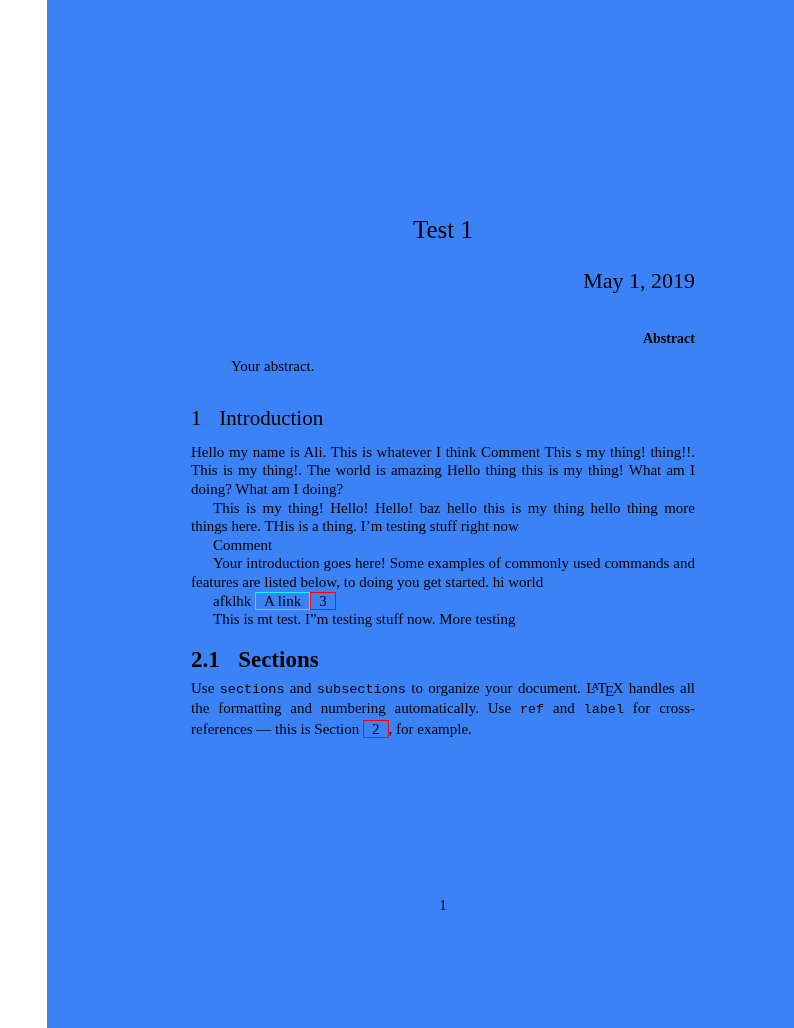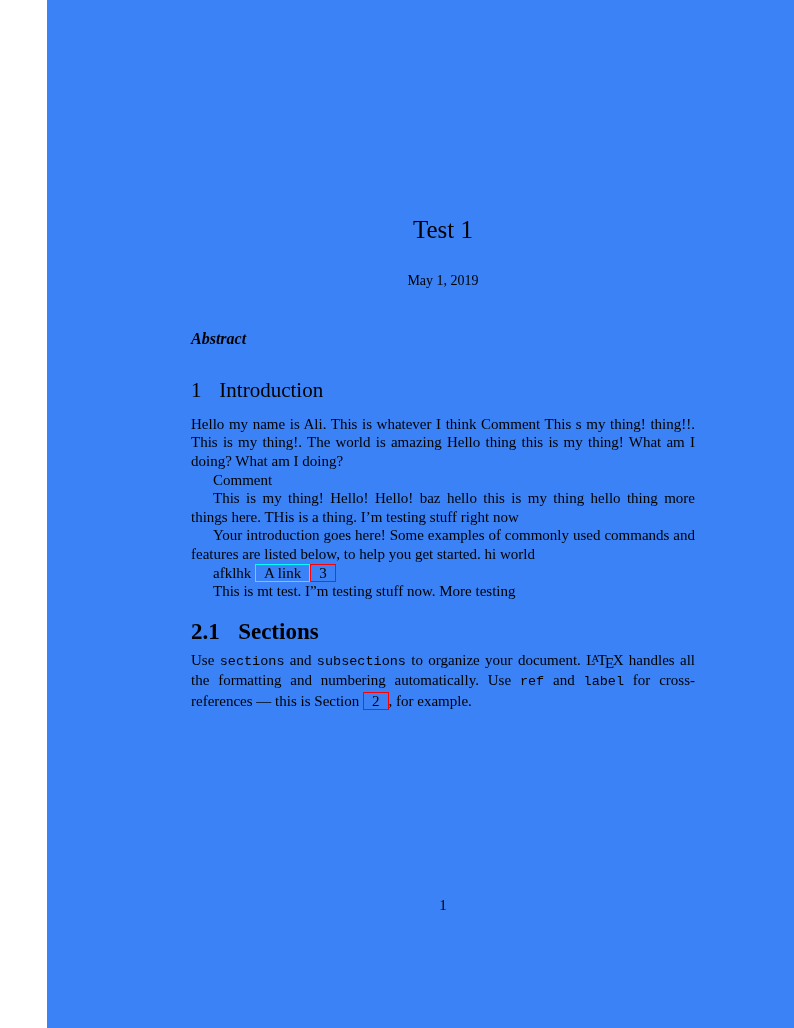--- a/index.html
+++ b/index.html
@@ -29,31 +29,30 @@
     line-height: 1.15;
   }
   .author {
     margin: 0 0 19px 0;
     font-size: 17px;
     text-align: center;
     line-height: 20px;
   }
   .date {
     margin: 0 0 39px 0;
-    font-size: 14px;
-    text-align: center;
+    font-size: 22px;
+    text-align: right;
     line-height: 20px;
   }
   .abstract-heading {
     margin: 0 0 9px 0;
-    font-size: 16px;
+    font-size: 14px;
     font-weight: bold;
-    text-align: left;
+    text-align: right;
     line-height: 18px;
-    font-style: italic;
   }
   .abstract-body {
     margin: 0 40px;
     text-indent: 18px;
     line-height: 19px;
   }
   h2.section {
     margin: 30px 0 12px 0;
     font-size: 21px;
     font-weight: normal;
@@ -110,27 +109,28 @@
 </head>
 <body>
 
 <div class="page">
   <div class="content">
 
     <h1 class="title">Test 1</h1>
     <div class="date">May 1, 2019</div>
 
     <div class="abstract-heading">Abstract</div>
+    <p class="abstract-body noindent"><span>Your abstract.</span></p>
 
     <h2 class="section"><span class="sec-num">1</span><span>Introduction</span></h2>
 
     <p class="noindent">Hello my name is Ali. This is whatever I think Comment This s my thing! thing!!. This is my thing!. The world is amazing Hello thing this is my thing! What am I doing? What am I doing?</p>
+    <p>This is my thing! Hello! Hello! baz hello this is my thing hello thing more things here. THis is a thing. I’m testing stuff right now</p>
     <p>Comment</p>
-    <p>This is my thing! Hello! Hello! baz hello this is my thing hello thing more things here. THis is a thing. I’m testing stuff right now</p>
-    <p>Your introduction goes here! Some examples of commonly used commands and features are listed below, to help you get started. hi world</p>
+    <p>Your introduction goes here! Some examples of commonly used commands and features are listed below, to doing you get started. hi world</p>
     <p><span>afklhk </span><a class="linkbox" href="#">A link</a><a class="refbox" href="#">3</a></p>
     <p>This is mt test. I”m testing stuff now. More testing</p>
 
 
     <h3 class="subsection"><span class="subsec-num">2.1</span><span>Sections</span></h3>
 
     <p class="noindent"><span>Use </span><code class="tt">sections</code><span> and </span><code class="tt">subsections</code><span> to organize your document. </span><span class="latex-logo"><span>L</span><span class="lx-a">A</span><span>T</span><span class="lx-e">E</span><span>X</span></span><span> handles all the formatting and numbering automatically. Use </span><code class="tt">ref</code><span> and </span><code class="tt">label</code><span> for cross-references — this is Section </span><a class="refbox" href="#">2</a><span>, for example.</span></p>
 
   </div>
 

